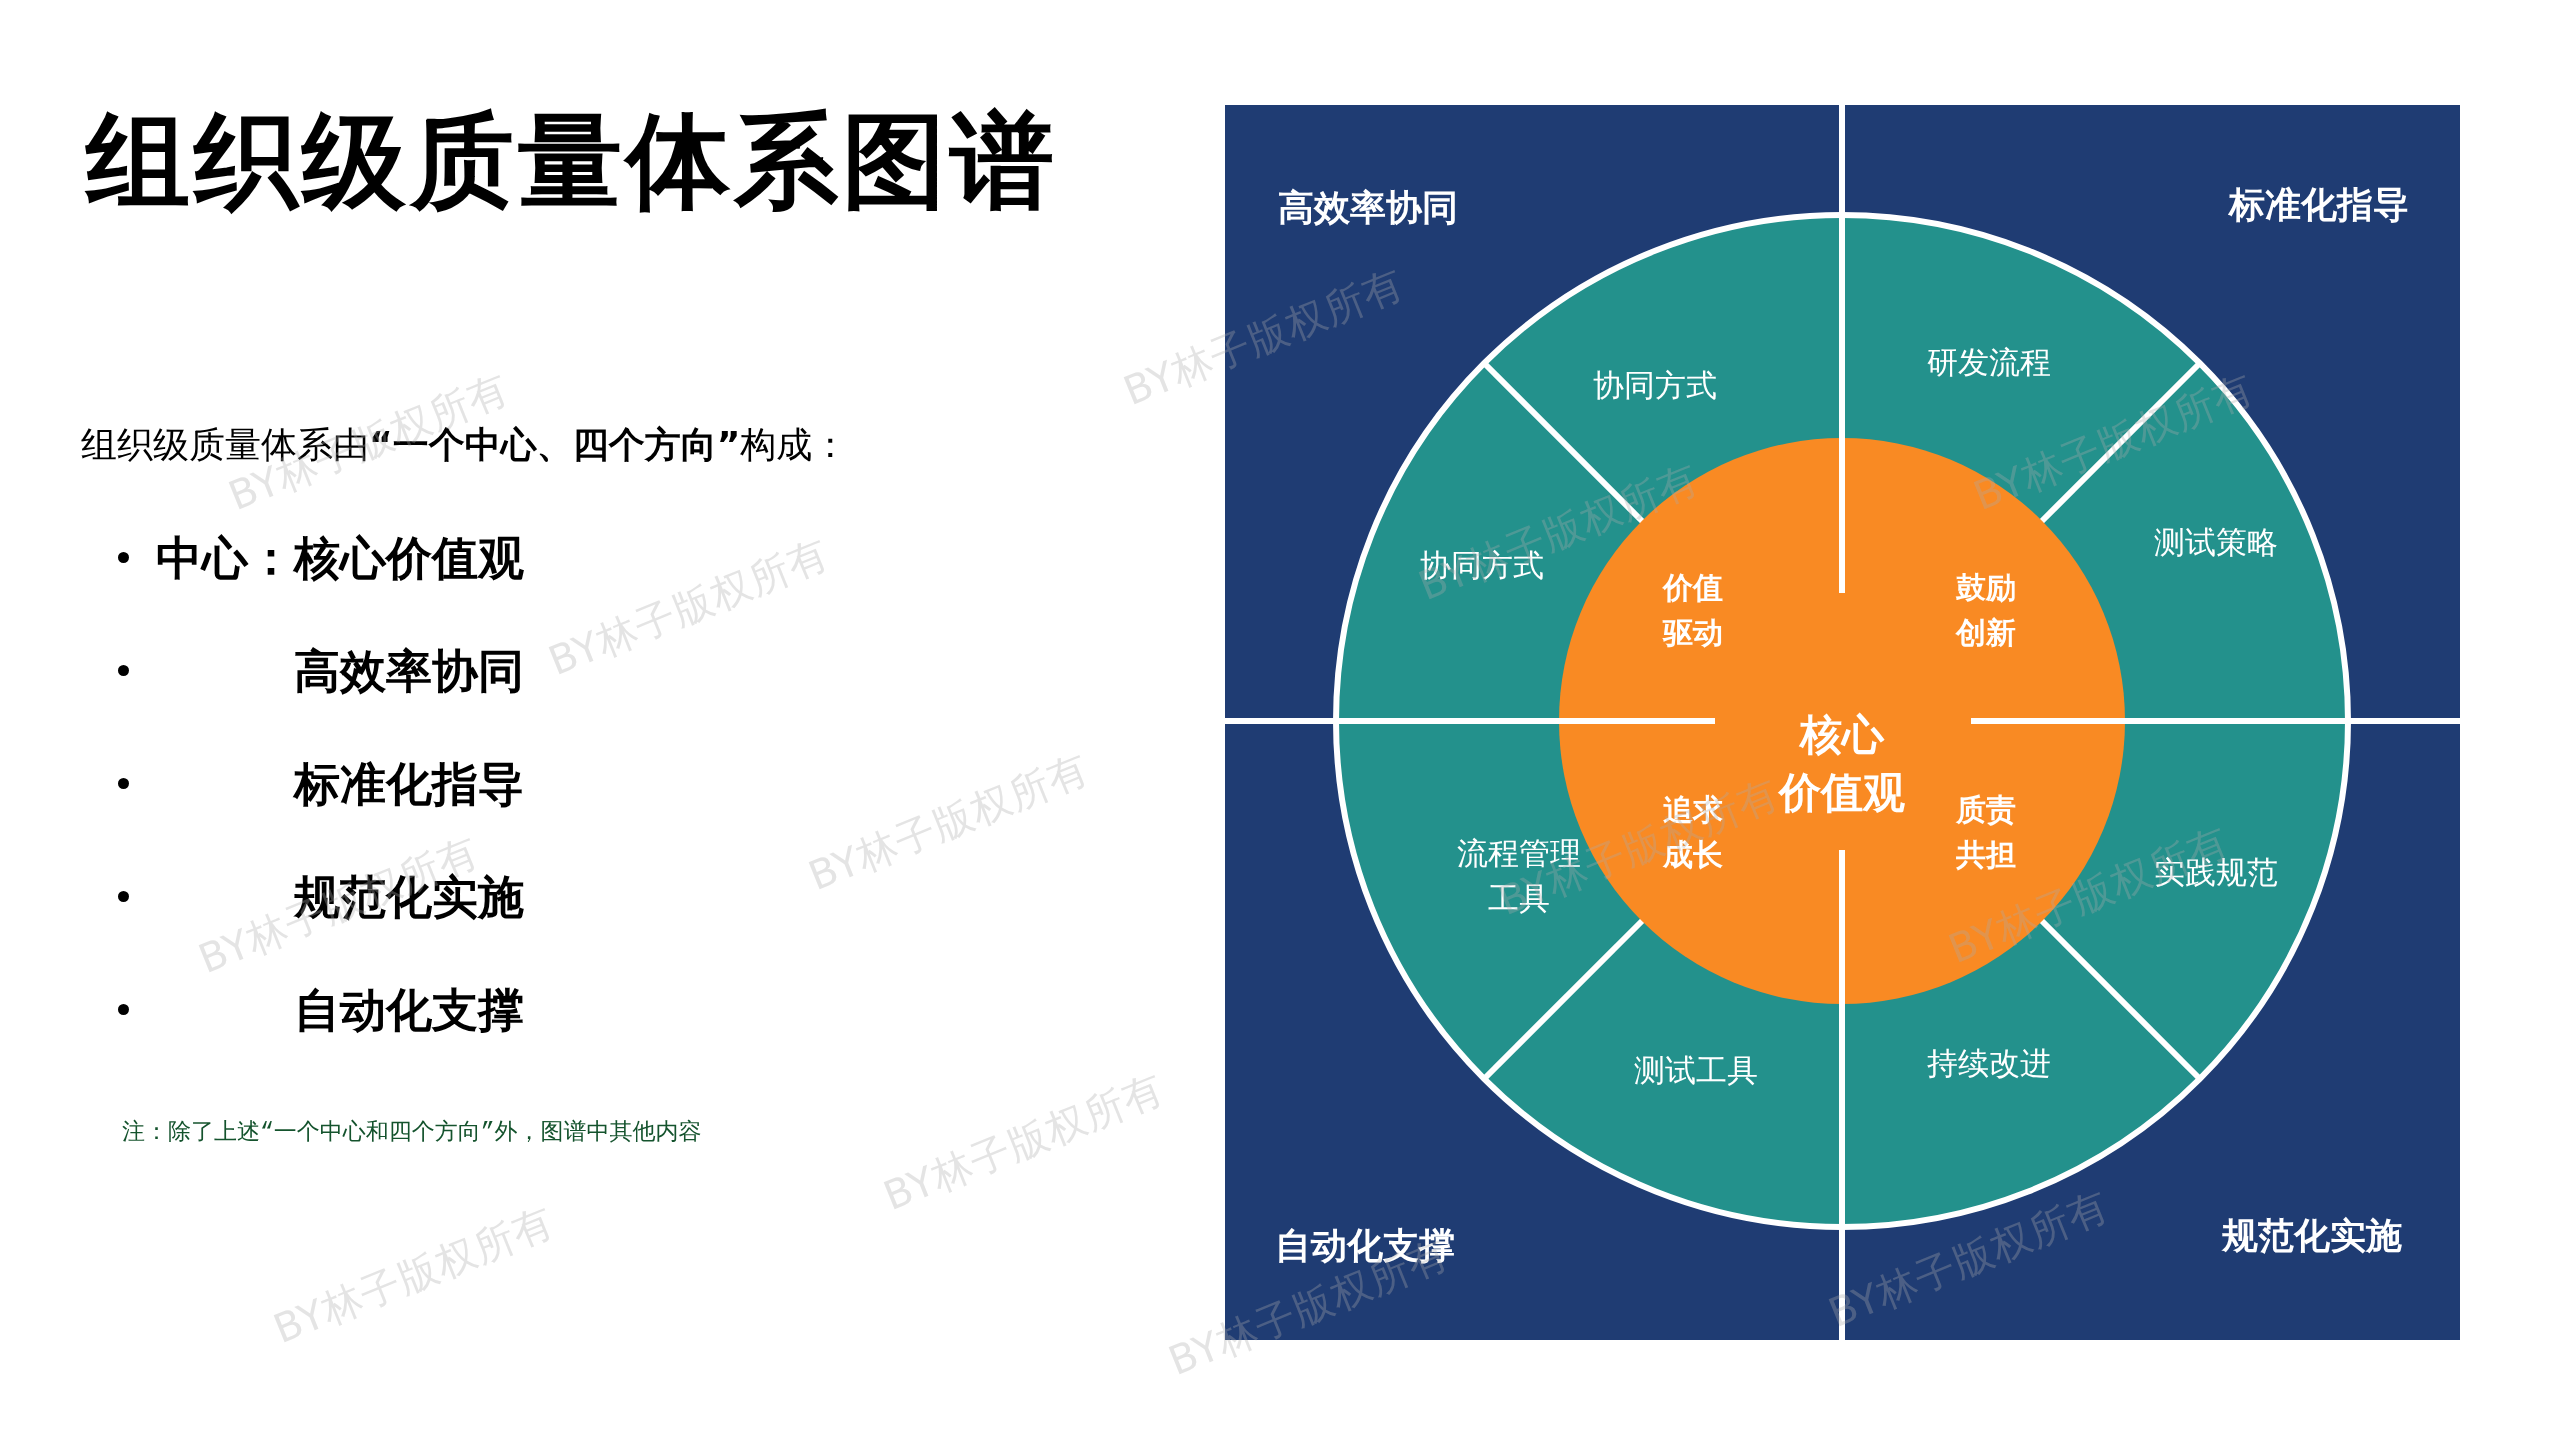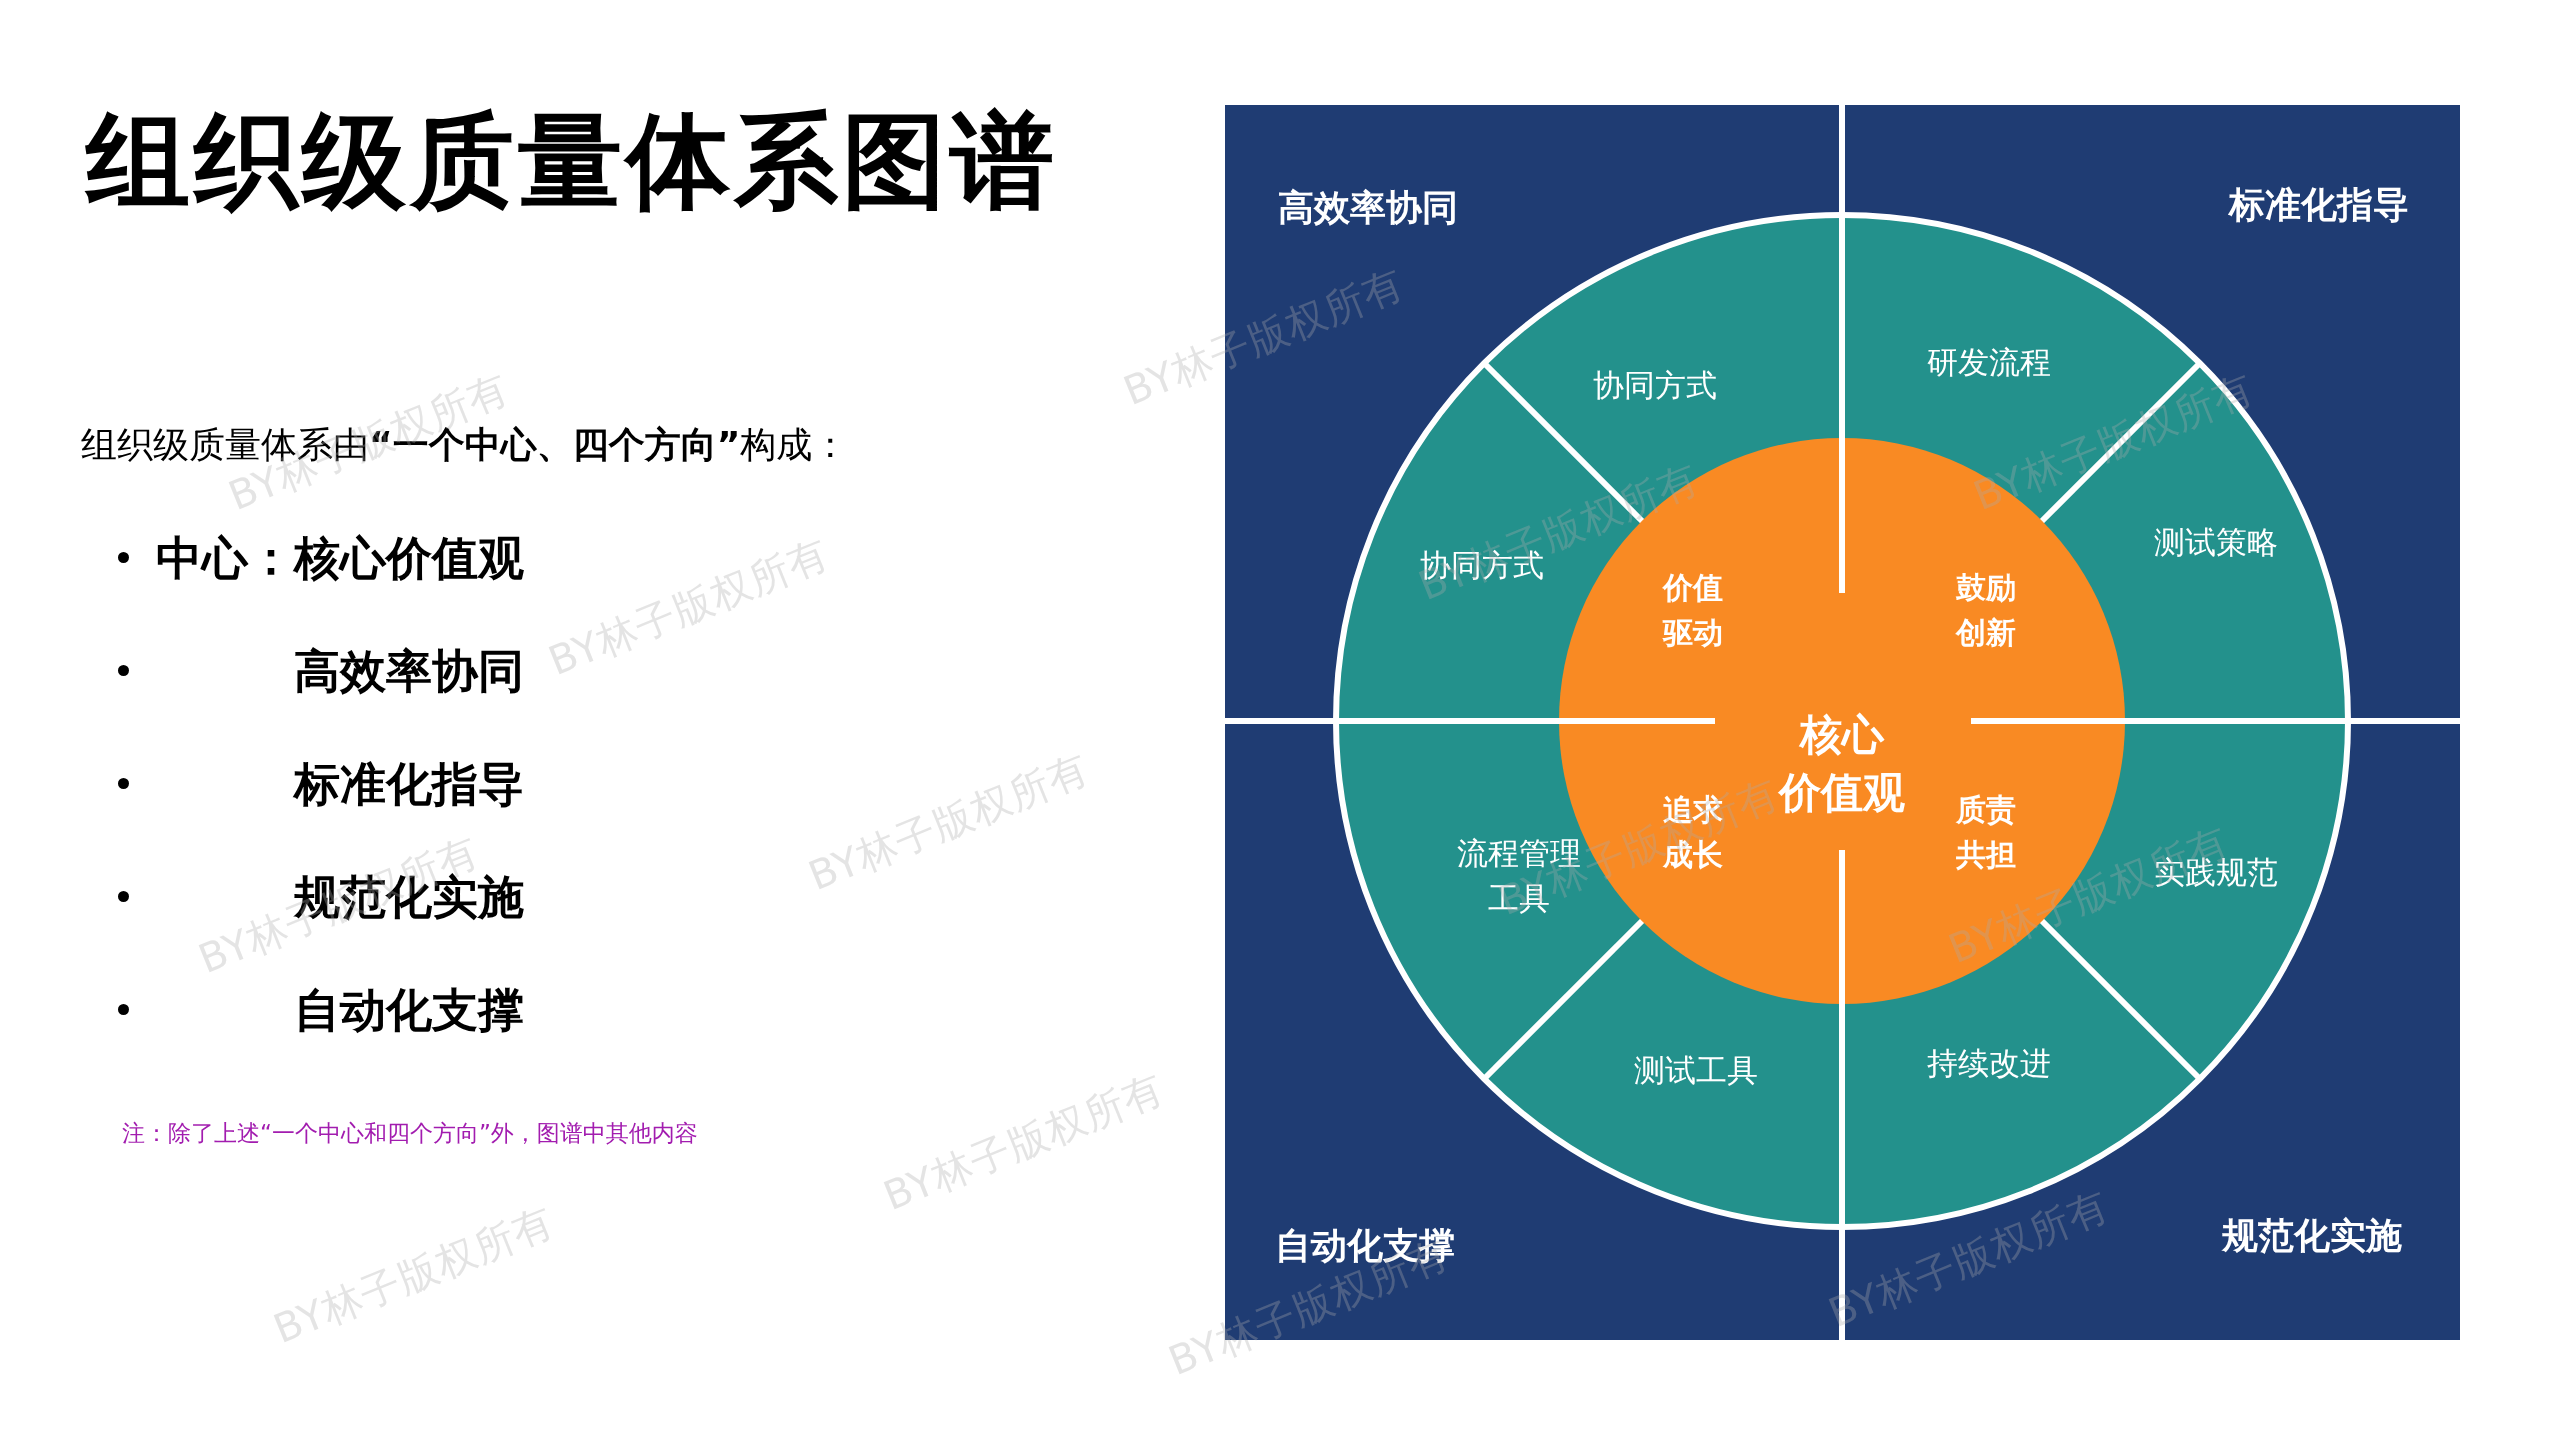--- a/index.html
+++ b/index.html
@@ -22,21 +22,21 @@
   .bullets { position:absolute; left:118px; top:530px; margin:0; padding:0; list-style:none;text-align:right; }
   .bullets li {
     position:relative; height:113px; line-height:56px;
     font-size:46px; font-weight:bold; white-space:nowrap; padding-left:38px;
   }
   .bullets li .dot {
     position:absolute; left:0; top:22px; width:11px; height:11px; border-radius:50%; background:#000;
   }
   .note {
     position:absolute; left:122px; top:1114px;
-    font-size:23px; line-height:38px; color:#a21caf; white-space:nowrap;
+    font-size:23px; line-height:38px; color:#14532d; white-space:nowrap;font-family:Liberation Mono, monospace;
   }
   .note div { height:38px; }
   .panel { position:absolute; left:0; top:0; width:2560px; height:1437px; pointer-events:none; }
   .panel svg { position:absolute; left:0; top:0; }
   .wm {
     position:absolute; font-size:40px; color:rgba(170,170,170,0.32);
     transform:rotate(-22deg); transform-origin:center; white-space:nowrap;
     pointer-events:none; letter-spacing:1px;
   }
   .lbl { position:absolute; color:#fff; white-space:nowrap; text-align:center; transform:translate(-50%,-50%); }

